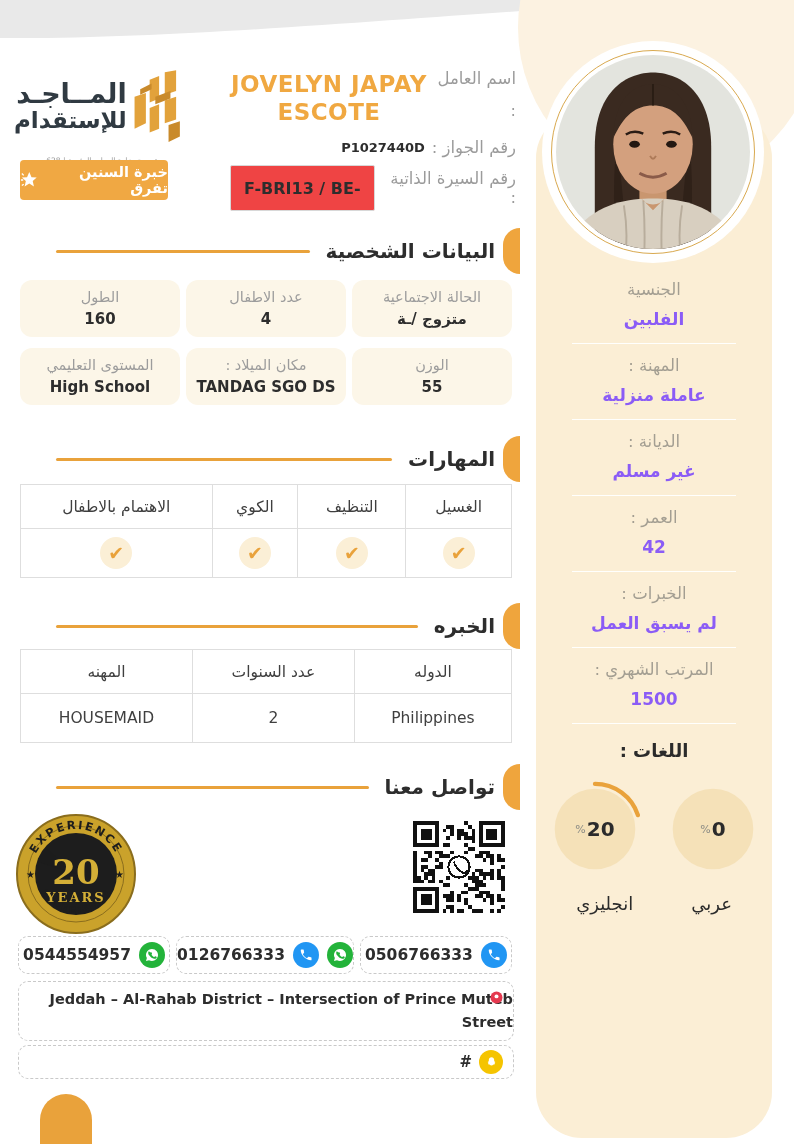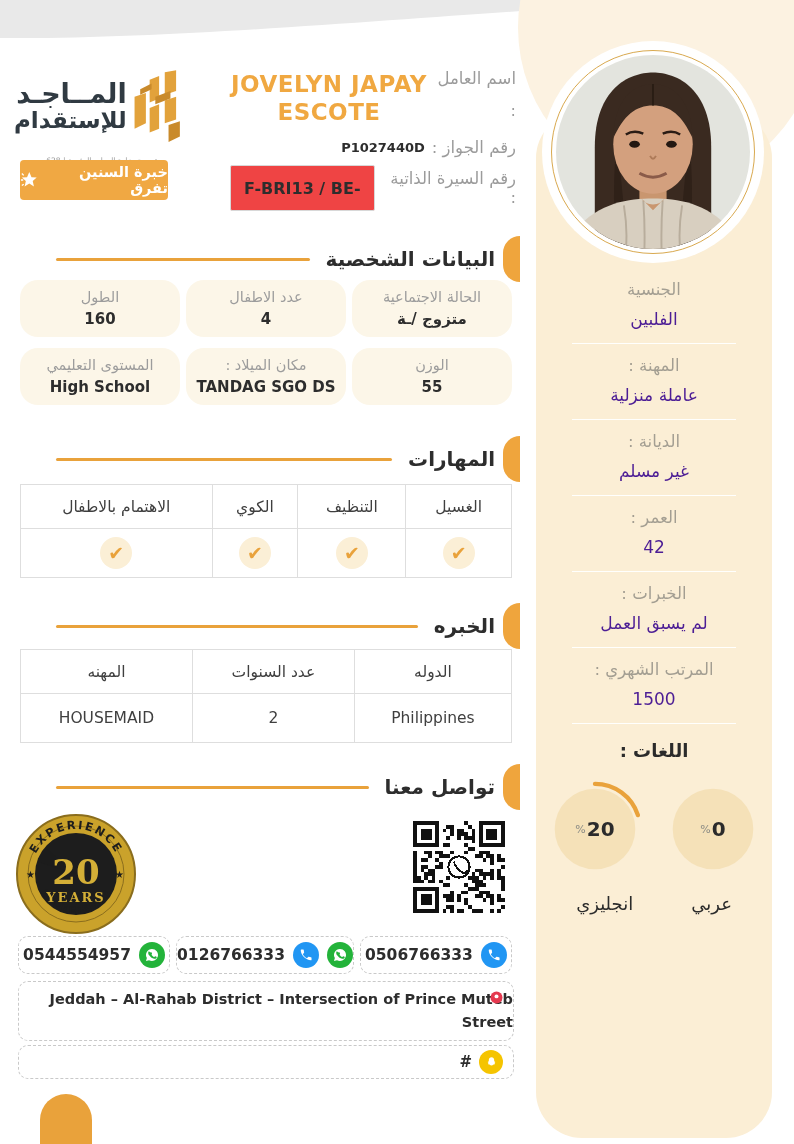--- a/index.html
+++ b/index.html
@@ -13,21 +13,21 @@
   .side-panel{position:absolute;left:536px;top:112px;width:236px;height:1026px;
               background:#fbeed5;border-radius:46px;z-index:2;}
   .photo-wrap{position:absolute;left:542px;top:41px;width:222px;height:222px;border-radius:50%;
               background:#fff;z-index:4;display:flex;align-items:center;justify-content:center;}
   .photo-ring{width:202px;height:202px;border-radius:50%;border:1px solid #d9a94f;
               display:flex;align-items:center;justify-content:center;}
   .photo{width:194px;height:194px;border-radius:50%;overflow:hidden;}
   .side-content{position:absolute;left:536px;top:268px;width:236px;z-index:5;direction:rtl;text-align:center;}
   .side-item{padding:12px 0 14px;}
   .side-item .lbl{font-size:16.5px;color:#a39e92;margin-bottom:10px;}
-  .side-item .val{font-size:17px;font-weight:normal;color:#4c1d95;margin-top:10px;}
+  .side-item .val{font-size:17px;font-weight:bold;color:#8b5cf6;margin-top:10px;}
   .side-div{height:1px;background:rgba(255,255,255,.95);margin:0 36px;}
   .lang-title{font-size:18px;font-weight:bold;color:#2b2b2b;padding:16px 0 6px;}
   .lang-row{display:flex;direction:rtl;justify-content:center;gap:22px;margin-top:14px;}
   .lang-circle{position:relative;width:96px;height:96px;}
   .lang-pct{position:absolute;inset:0;display:flex;align-items:center;justify-content:center;
             font-size:20px;font-weight:bold;color:#2b2b2b;direction:ltr;}
   .lang-pct .sign{font-size:11px;color:#8c8c85;font-weight:normal;margin-right:1px;}
   .lang-names{display:flex;direction:rtl;justify-content:center;gap:58px;margin-top:16px;}
   .lang-names div{font-size:18px;color:#2b2b2b;}
   
@@ -57,21 +57,21 @@
           direction:ltr;color:#2d2d2d;}
   
   .section-head{position:absolute;left:30px;width:490px;display:flex;direction:rtl;
                 align-items:center;z-index:3;}
   .half-circle{width:17px;height:46px;background:#efa53d;border-radius:46px 0 0 46px;flex:0 0 auto;}
   .section-title{font-size:20px;font-weight:bold;color:#2d2d2d;margin:0 8px 0 16px;}
   .section-line{flex:1;height:3px;background:#e9a23b;border-radius:2px;margin-left:26px;}
   
   .cards{position:absolute;left:20px;top:280px;width:492px;display:grid;direction:rtl;
          grid-template-columns:repeat(3,1fr);gap:11px 6px;z-index:3;}
-  .pcard{background:#fcf6e8;border-radius:18px;height:57px;display:flex;flex-direction:column;
+  .pcard{background:#fcf6e8;border-radius:12px;height:57px;display:flex;flex-direction:column;
          align-items:center;justify-content:center;gap:5px;}
   .pcard .lbl{font-size:14.5px;color:#9c9c9c;}
   .pcard .val{font-size:15px;font-weight:bold;color:#2d2d2d;direction:ltr;}
   
   table.grid{position:absolute;left:20px;width:492px;border-collapse:collapse;direction:rtl;z-index:3;}
   table.grid th,table.grid td{border:1px solid #dedede;text-align:center;font-weight:normal;
         font-size:15.5px;color:#3f3f3f;}
   table.grid th{height:41px;margin-left:28px;}
   table.grid td{height:46px;direction:ltr;}
   .check-bg{display:inline-flex;width:32px;height:32px;border-radius:50%;background:#fbefd6;
@@ -235,21 +235,21 @@
   <div class="passport-row">
     <span class="lbl">رقم الجواز :</span>
     <span class="val">P1027440D</span>
   </div>
 
   <div class="cv-row">
     <span class="lbl">رقم السيرة الذاتية :</span>
     <span class="cv-box">F-BRI13 / BE-</span>
   </div>
 
-  <div class="section-head" style="top:236px;">
+  <div class="section-head" style="top:228px;">
     <div class="half-circle"></div>
     <div class="section-title">البيانات الشخصية</div>
     <div class="section-line"></div>
   </div>
 
   <div class="cards">
     <div class="pcard">
       <div class="lbl">الحالة الاجتماعية</div>
       <div class="val" style="direction:rtl;">متزوج /ـة</div>
     </div>

